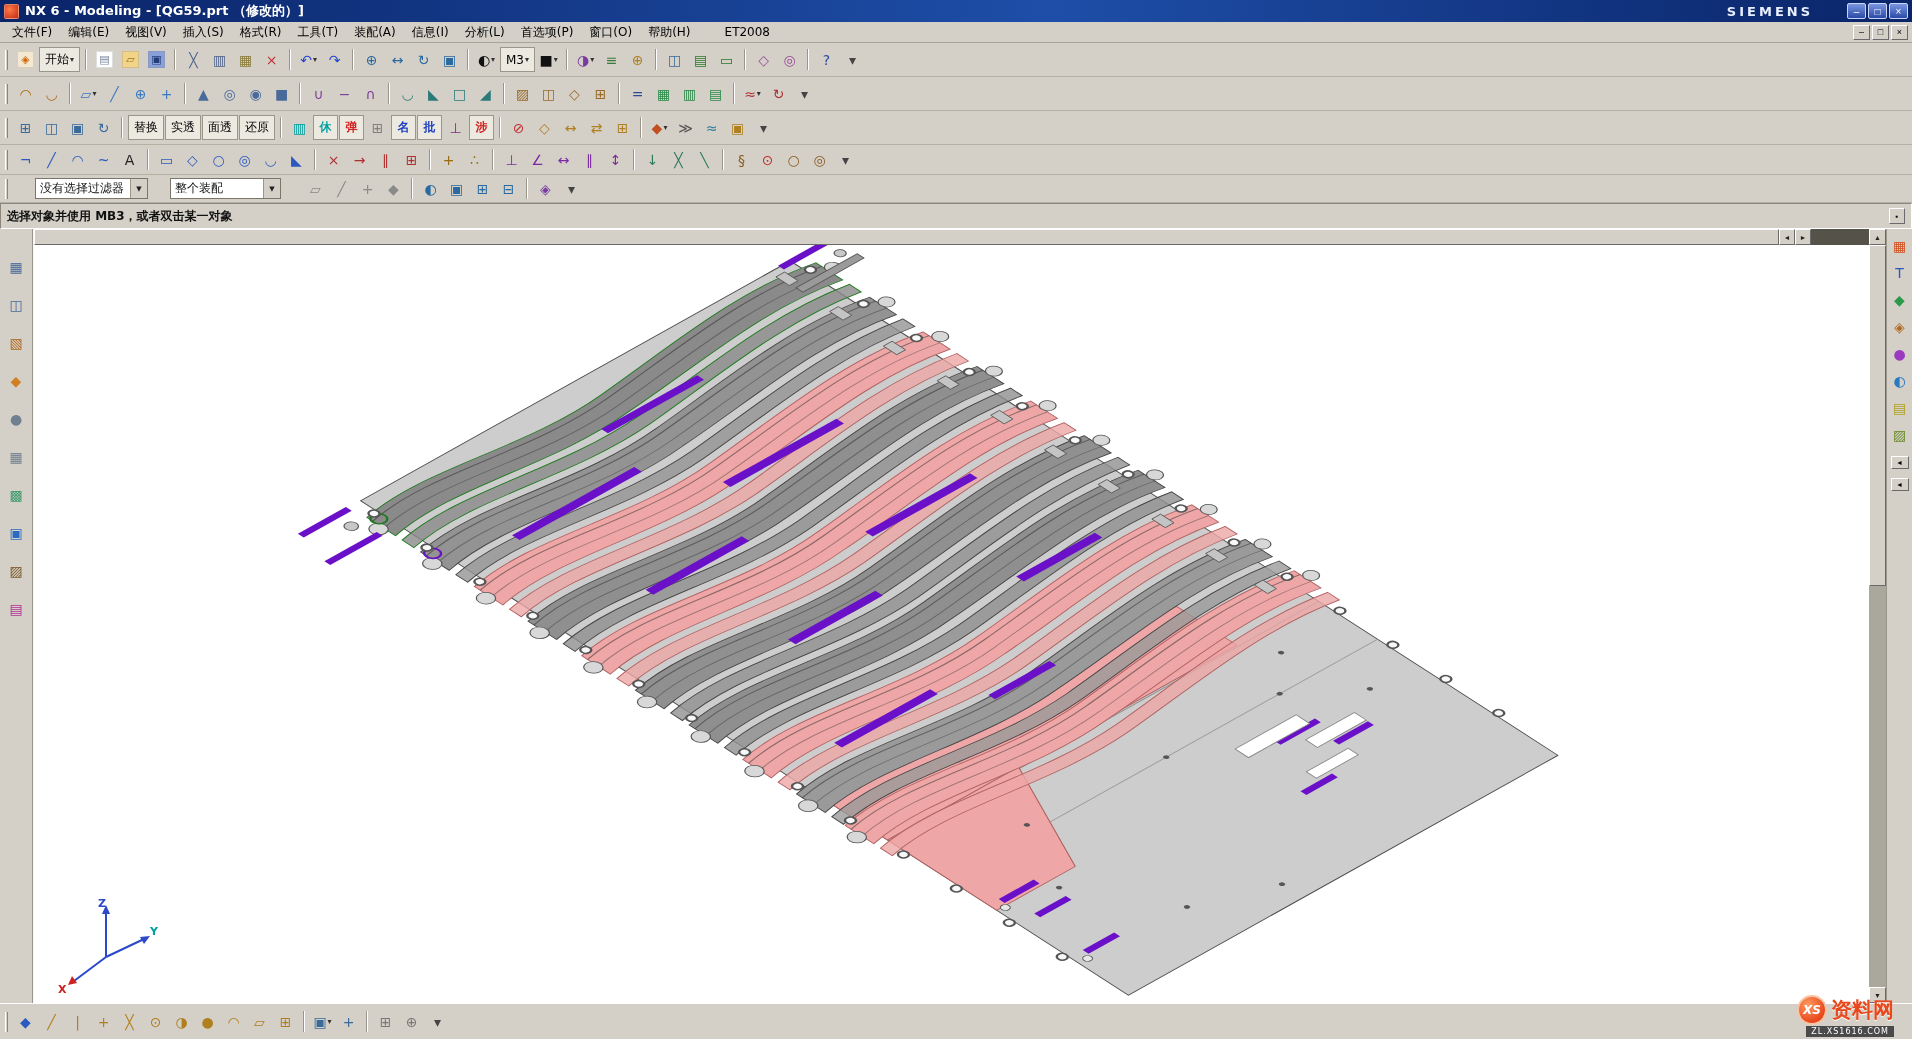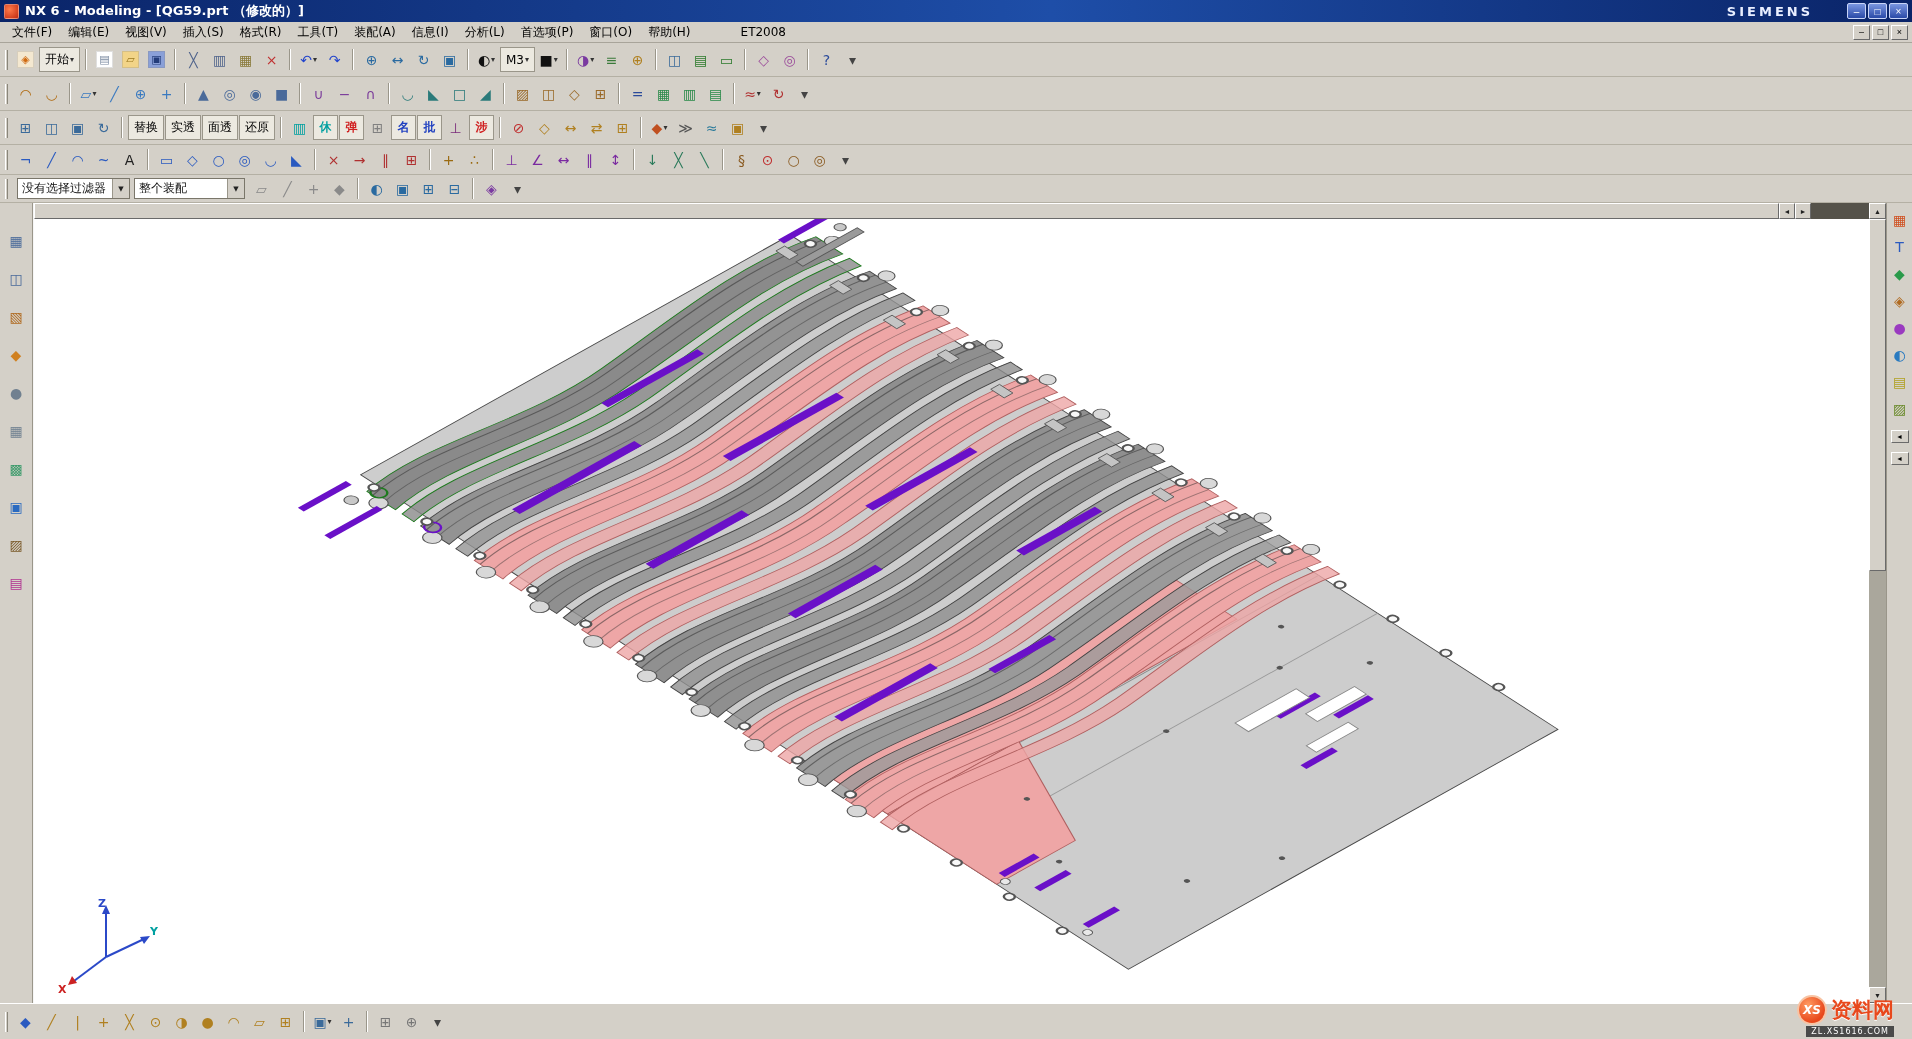--- a/index.html
+++ b/index.html
@@ -36,21 +36,21 @@
   .tbtn { height:25px; min-width:25px; display:inline-flex; align-items:center; justify-content:center;
     background:transparent; border:1px solid transparent; font-family:inherit; padding:0 2px; }
   .tbtn .g { font-size:14px; line-height:1; }
   .tbtn .sw { width:17px; height:17px; display:flex; align-items:center; justify-content:center;
     border:1px solid #8884; font-size:11px; line-height:1; }
   .ttext { font-size:12px; padding:1px 5px; border:1px solid #9a968a; background:#ece9e0; white-space:nowrap; }
   .dd { font-size:8px; margin-left:1px; color:#333; }
   .tsep { width:2px; height:21px; border-left:1px solid #9a968a; border-right:1px solid #fff; margin:0 4px; }
 
   
-  .selectbar { height:28px; flex:0 0 28px; display:flex; align-items:center; gap:4px;
+  .selectbar { height:28px; flex:0 0 28px; display:flex; align-items:center; gap:22px;
     background:#d4d0c8; border-bottom:1px solid #b4b0a4; padding:0 3px; }
   .combo { display:flex; align-items:center; height:21px; border:1px solid #7a766a;
     background:#fff; padding-left:4px; font-size:12px; }
   .combo-val { min-width:88px; white-space:nowrap; padding-right:6px; }
   .combo-arrow { width:17px; height:19px; background:#d4d0c8; border-left:1px solid #9a968a;
     font-size:7px; display:flex; align-items:center; justify-content:center; color:#222; }
 
   
   .promptbar { height:26px; flex:0 0 26px; display:flex; align-items:center; background:#d4d0c8;
     border:1px solid; border-color:#8a867a #fff #fff #8a867a; padding:0 6px; }
@@ -124,21 +124,21 @@
         <button class="mitem">视图(V)</button>
         <button class="mitem">插入(S)</button>
         <button class="mitem">格式(R)</button>
         <button class="mitem">工具(T)</button>
         <button class="mitem">装配(A)</button>
         <button class="mitem">信息(I)</button>
         <button class="mitem">分析(L)</button>
         <button class="mitem">首选项(P)</button>
         <button class="mitem">窗口(O)</button>
         <button class="mitem">帮助(H)</button>
-        <button class="mitem" style="margin-left: 34px;">ET2008</button>
+        <button class="mitem" style="margin-left: 18px;">ET2008</button>
       </span>
     <span class="childbtns">
       <button class="childbtn">–</button>
       <button class="childbtn">□</button>
       <button class="childbtn">×</button>
     </span>
   </div>
 
   <div class="toolbar-row tr1">
     <span class="handle"></span>
@@ -547,20 +547,24 @@
         <span class="tsep"></span>
         <button class="tbtn">
           <span class="g" style="color: rgb(122, 58, 160);">◈</span>
         </button>
         <button class="tbtn">
           <span class="g" style="color: rgb(68, 68, 68);">▾</span>
         </button>
       </span>
   </div>
 
+  <div class="promptbar">
+    <span class="prompt-text">选择对象并使用 MB3，或者双击某一对象</span>
+    <button class="pbtn">▪</button>
+  </div>
 
   <div class="main">
 
     <div class="leftrail">
         <button class="tbtn">
           <span class="g" style="color: rgb(74, 106, 154);">▦</span>
         </button>
         <button class="tbtn">
           <span class="g" style="color: rgb(74, 106, 154);">◫</span>
         </button>

